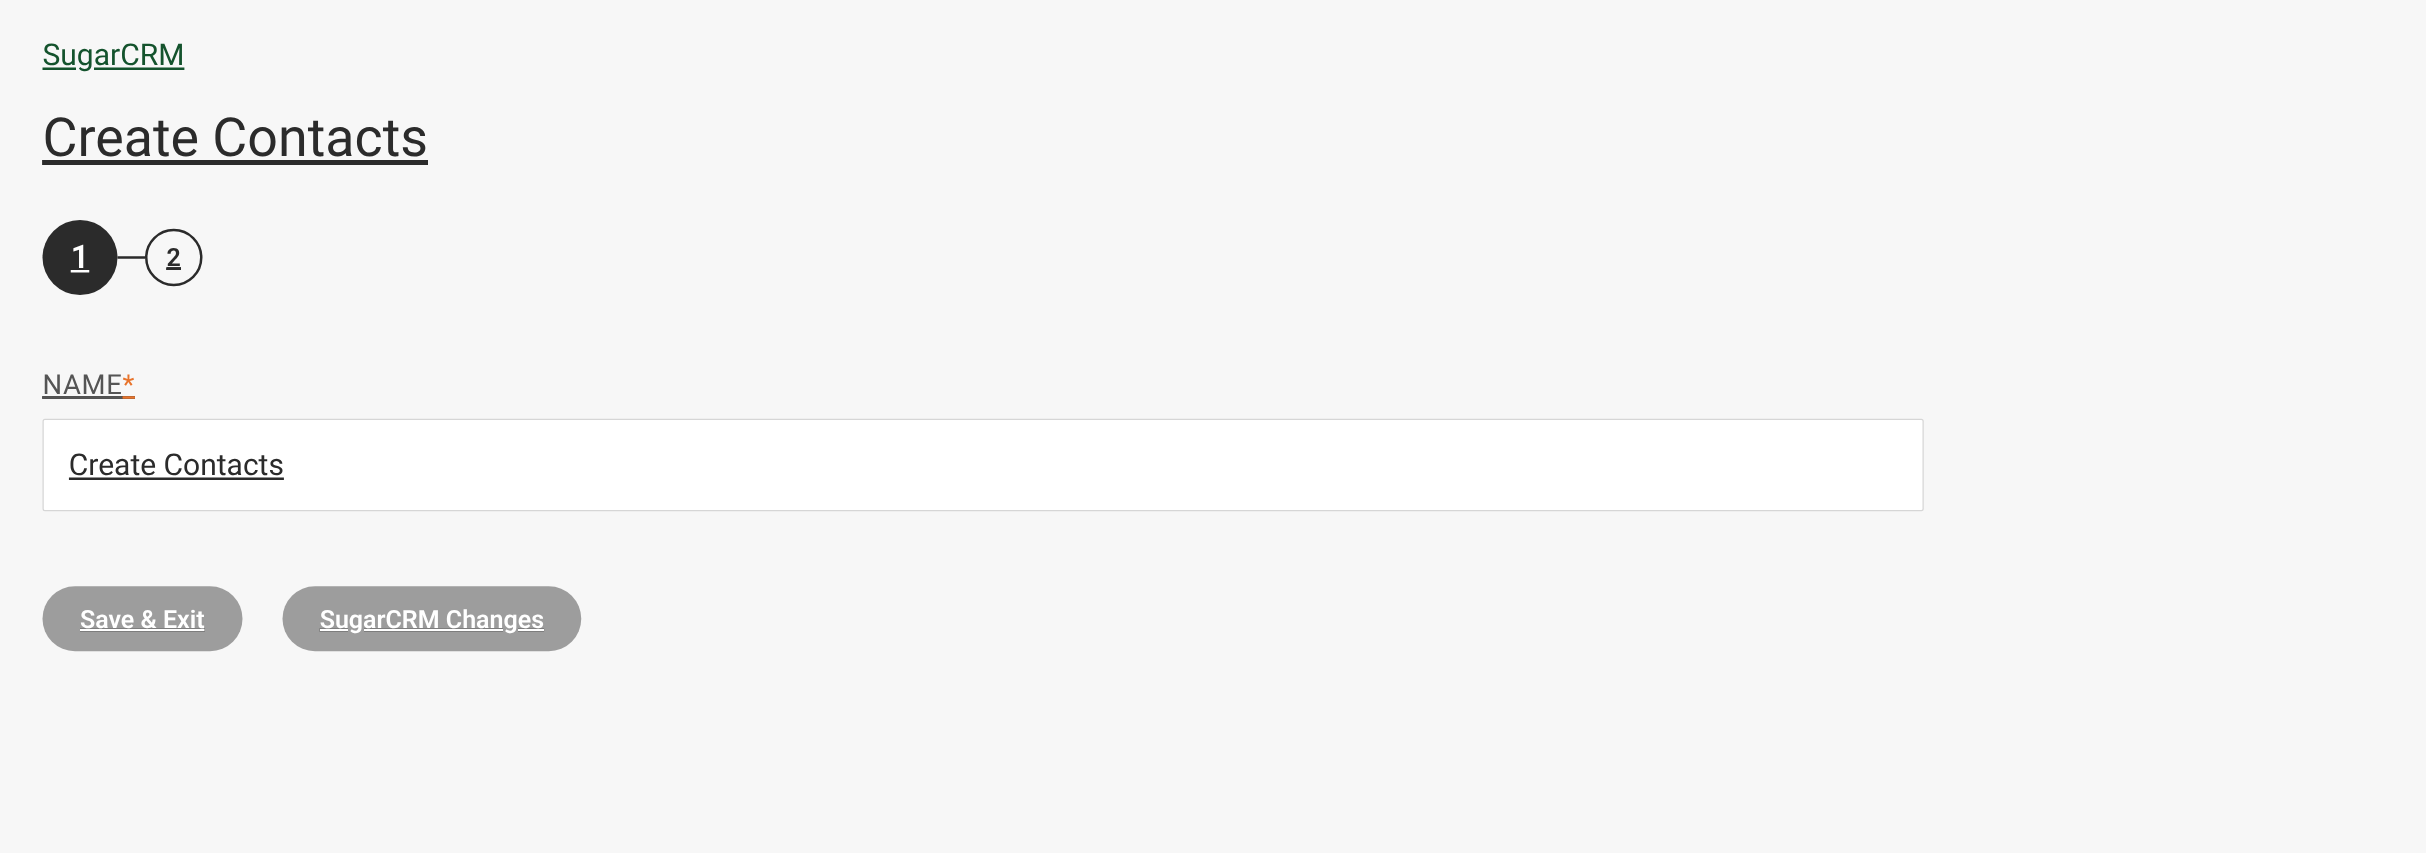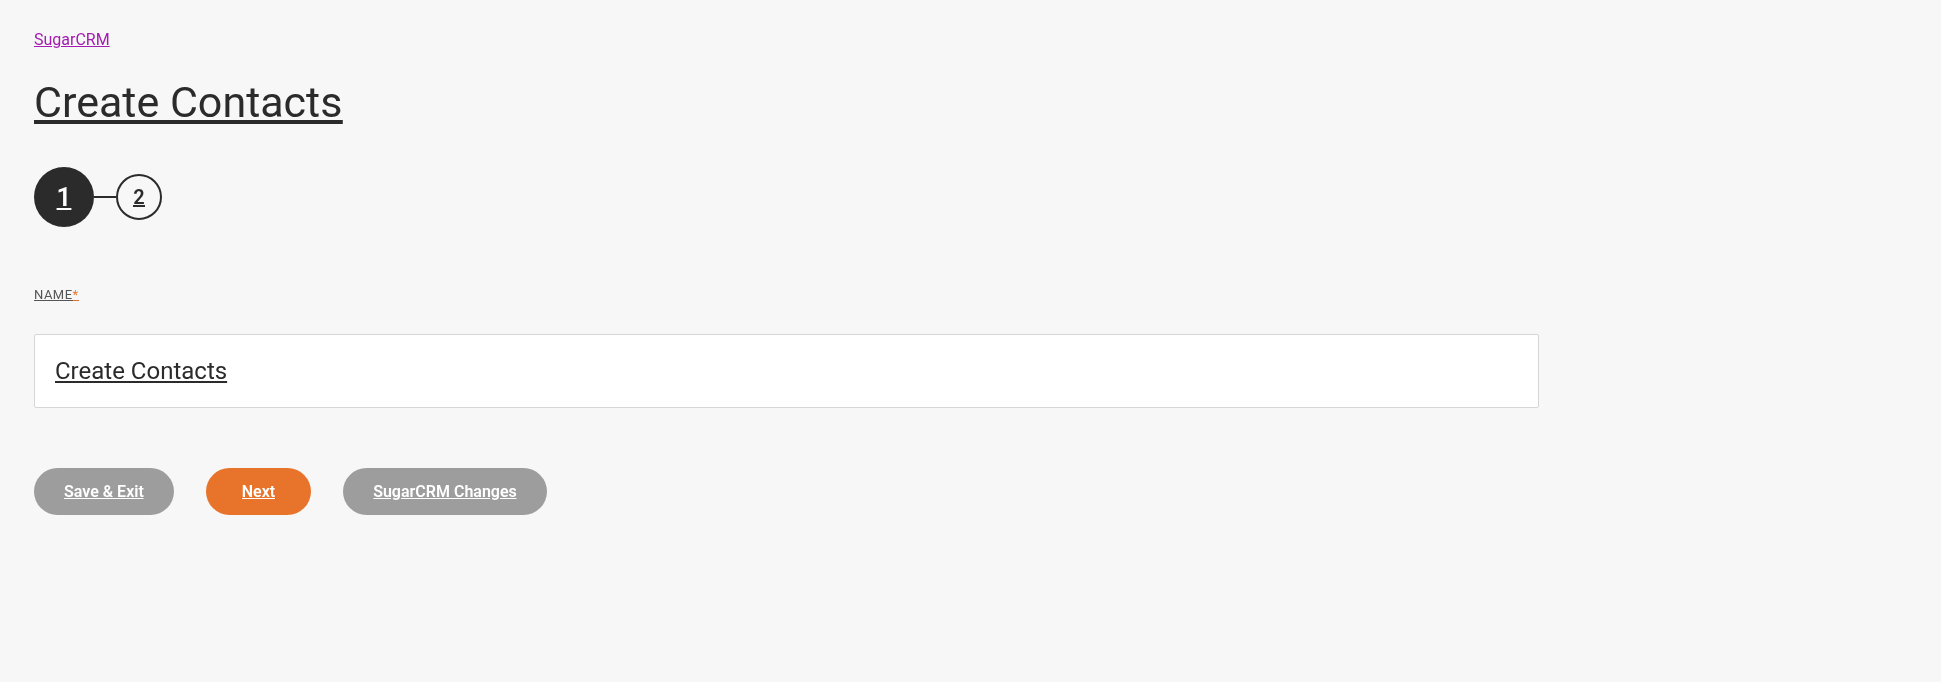--- a/index.html
+++ b/index.html
@@ -10,22 +10,22 @@
     }
     body {
       font-family: -apple-system, BlinkMacSystemFont, "Segoe UI", Roboto, "Helvetica Neue", Arial, sans-serif;
       background-color: #f7f7f7;
       padding: 30px 34px;
       color: #2b2b2b;
       width: 1941px;
       height: 682px;
     }
     .breadcrumb {
-      font-size: 16px;
-      color: #a21caf;
+      font-size: 24px;
+      color: #14532d;
       text-decoration: underline;
       cursor: pointer;
       display: inline-block;
       margin-bottom: 28px;
     }
     .page-title {
       font-size: 43px;
       font-weight: 400;
       color: #2b2b2b;
       margin-bottom: 40px;
@@ -56,24 +56,24 @@
       color: #2b2b2b;
       border: 2px solid #2b2b2b;
       font-size: 20px;
     }
     .step-connector {
       width: 22px;
       height: 2px;
       background-color: #2b2b2b;
     }
     .form-label {
-      font-size: 13px;
+      font-size: 22px;
       letter-spacing: 0.5px;
       color: #555555;
-      margin-bottom: 32px;
+      margin-bottom: 14px;
       display: block;
     }
     .required-mark {
       color: #e8742c;
     }
     .form-input {
       width: 1505px;
       max-width: 100%;
       padding: 22px 20px;
       font-size: 24px;
@@ -86,21 +86,21 @@
     }
     .button-row {
       margin-top: 60px;
       display: flex;
       gap: 32px;
     }
     .btn {
       border: none;
       border-radius: 999px;
       padding: 14px 30px;
-      font-size: 16px;
+      font-size: 20px;
       font-weight: 600;
       cursor: pointer;
       color: #ffffff;
       font-family: inherit;
     }
     .btn-gray {
       background-color: #9d9d9d;
     }
     .btn-orange {
       background-color: #e8742c;
@@ -123,18 +123,17 @@
 </div>
 
 <label class="form-label">
   <span>NAME</span><span class="required-mark">*</span>
 </label>
 
 <input type="text" class="form-input" value="Create Contacts" style="">
 
 <div class="button-row">
   <button class="btn btn-gray">Save &amp; Exit</button>
-  <button class="btn btn-orange">Next</button>
   <button class="btn btn-gray">SugarCRM Changes</button>
 </div>
 
 
 
 
 </body></html>

